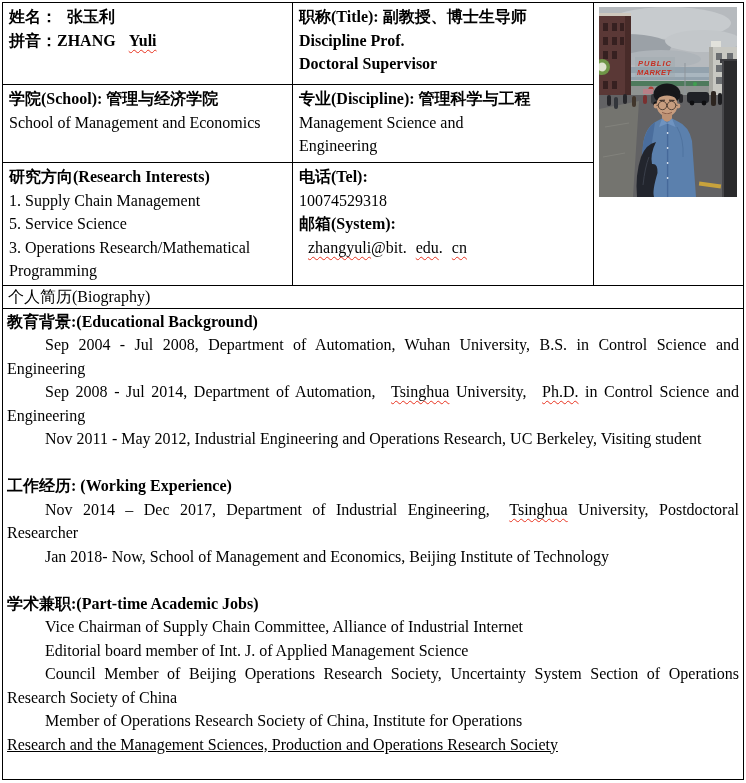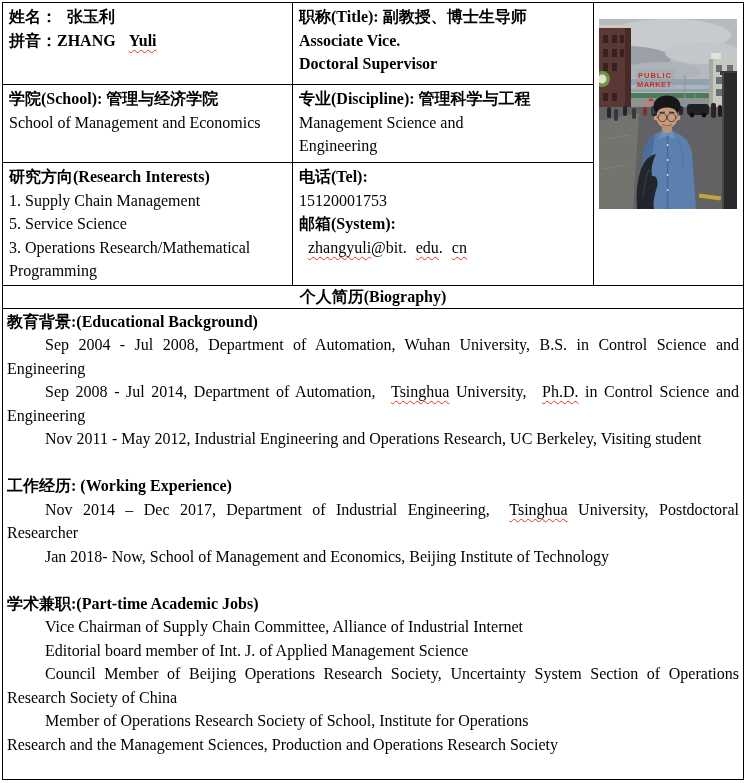--- a/index.html
+++ b/index.html
@@ -31,25 +31,25 @@
     text-underline-offset:3px;
     text-decoration-skip-ink:none;
     margin-left:9px;
   }
   
   .bio-item{
     text-align:justify;
     text-indent:38px;
     line-height:23.5px;
   }
-  .bio-item.no-indent{text-indent:0;}
+  .bio-item.no-indent{text-indent:0;text-decoration:underline;}
   .bio-title{font-weight:bold;line-height:23.5px;}
   .bio-gap{margin-top:23.5px;}
-  .bio-header-cell{padding:0 5px;line-height:21px;font-weight:bold;text-align:center;}
-  .photo-cell{padding:15px 4px;}
+  .bio-header-cell{padding:0 5px;line-height:21px;font-weight:normal;}
+  .photo-cell{padding:3px 4px;font-style:italic;}
   svg.photo{display:block;margin:1px 0 0 1px;}
 </style>
 </head>
 <body>
 
 <div class="sheet">
 <table class="profile">
   <colgroup>
     <col style="width:290px">
         <col style="width:301px">
@@ -57,21 +57,21 @@
   </colgroup>
 
   <tbody>
         <tr style="height:82px">
     <td>
       <div class="line"><span class="b">姓名：</span><span class="b gap">张玉利</span></div>
       <div class="line"><span class="b">拼音：</span><span class="b">ZHANG </span><span class="b sq">Yuli</span></div>
     </td>
     <td>
       <div class="line"><span class="b">职称(Title): </span><span class="b">副教授、博士生导师</span></div>
-      <div class="line b">Associate Vice.</div>
+      <div class="line b">Discipline Prof.</div>
       <div class="line b">Doctoral Supervisor</div>
     </td>
     <td class="photo-cell" rowspan="3">
 
       <svg class="photo" width="138" height="190" viewBox="0 0 138 190" xmlns="http://www.w3.org/2000/svg">
 
         <rect width="138" height="90" fill="#b6babe"></rect>
         <ellipse cx="70" cy="16" rx="62" ry="16" fill="#c7cbce"></ellipse>
         <ellipse cx="28" cy="40" rx="44" ry="13" fill="#9ba1a7"></ellipse>
         <ellipse cx="104" cy="34" rx="38" ry="11" fill="#c3c7ca"></ellipse>
@@ -211,21 +211,21 @@
     <td>
       <div class="line b">研究方向(Research Interests)</div>
       <div>
               <div class="line">1. Supply Chain Management</div>
               <div class="line">5. Service Science</div>
               <div class="line">3. Operations Research/Mathematical Programming</div>
             </div>
     </td>
     <td>
       <div class="line b">电话(Tel):</div>
-      <div class="line">15120001753</div>
+      <div class="line">10074529318</div>
       <div class="line b">邮箱(System):</div>
       <div class="line"><span class="sq">zhangyuli</span><span>@bit.</span><span class="sq">edu</span><span>.</span><span class="sq">cn</span></div>
     </td>
   </tr>
 
   <tr style="height:23px">
     <td colspan="3" class="bio-header-cell">
       <span>个人简历(Biography)</span>
     </td>
   </tr>
@@ -237,20 +237,20 @@
               <div class="bio-item"><span>Sep 2004 - Jul 2008, Department of Automation, Wuhan University, B.S. in Control Science and Engineering</span></div>
               <div class="bio-item"><span>Sep 2008 - Jul 2014, Department of Automation, </span><span class="sq">Tsinghua</span><span> University, </span><span class="sq">Ph.D.</span><span> in Control Science and Engineering</span></div>
               <div class="bio-item"><span>Nov 2011 - May 2012, Industrial Engineering and Operations Research, UC Berkeley, Visiting student</span></div>
               <div class="bio-title bio-gap">工作经历: (Working Experience)</div>
               <div class="bio-item"><span>Nov 2014 – Dec 2017, Department of Industrial Engineering, </span><span class="sq">Tsinghua</span><span> University, Postdoctoral Researcher</span></div>
               <div class="bio-item"><span>Jan 2018- Now, School of Management and Economics, Beijing Institute of Technology</span></div>
               <div class="bio-title bio-gap">学术兼职:(Part-time Academic Jobs)</div>
               <div class="bio-item"><span>Vice Chairman of Supply Chain Committee, Alliance of Industrial Internet</span></div>
               <div class="bio-item"><span>Editorial board member of Int. J. of Applied Management Science</span></div>
               <div class="bio-item"><span>Council Member of Beijing Operations Research Society, Uncertainty System Section of Operations Research Society of China</span></div>
-              <div class="bio-item"><span>Member of Operations Research Society of School, Institute for Operations</span></div>
+              <div class="bio-item"><span>Member of Operations Research Society of China, Institute for Operations</span></div>
               <div class="bio-item no-indent"><span>Research and the Management Sciences, Production and Operations Research Society</span></div>
             </div>
     </td>
   </tr>
 </tbody>
     </table>
 </div>
 
 </body></html>

